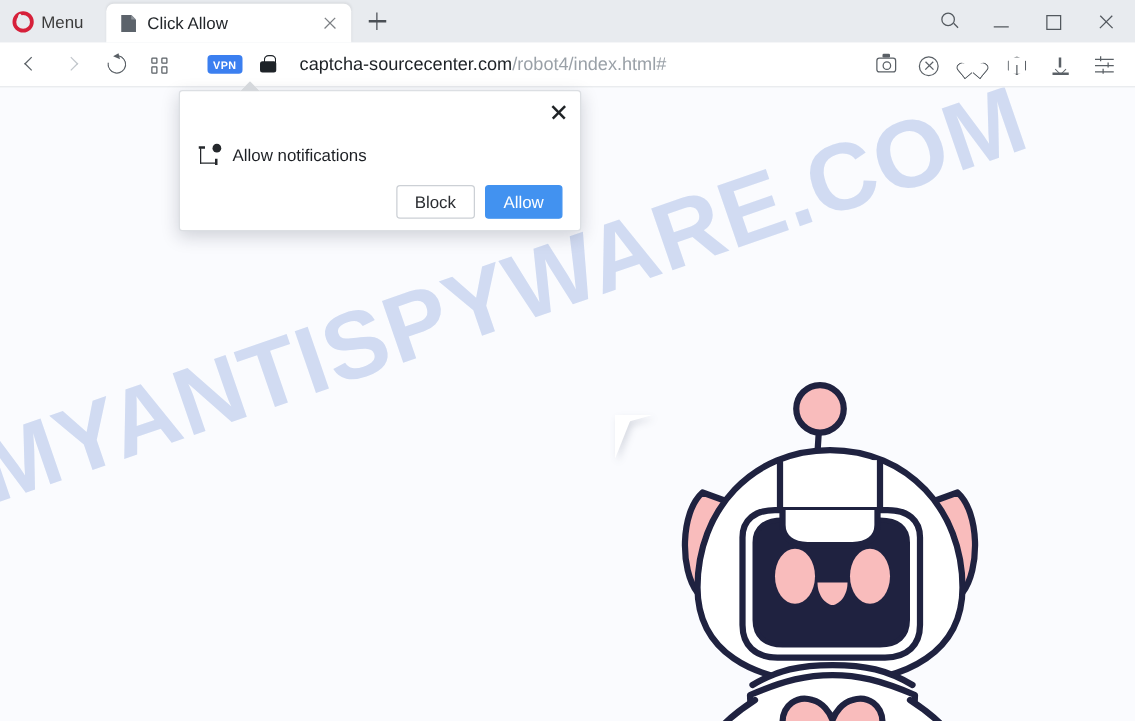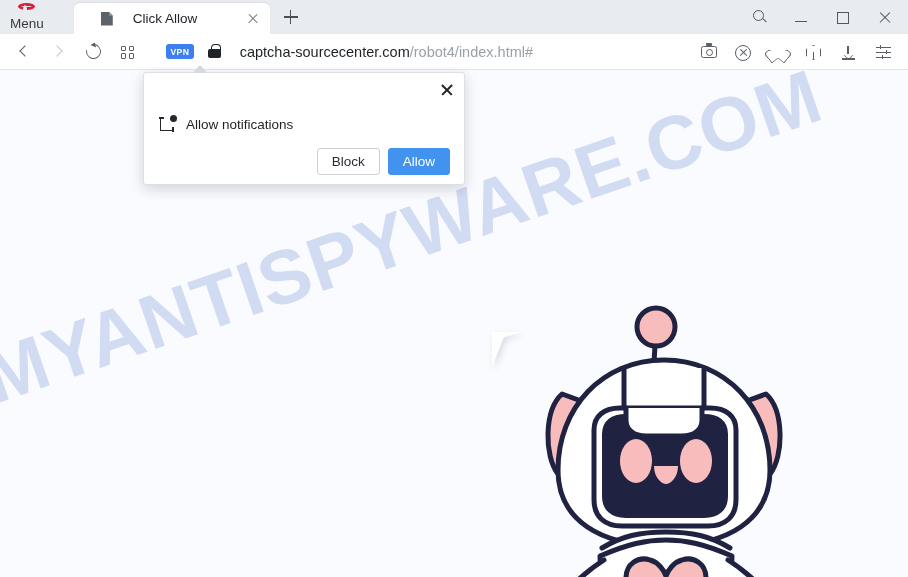--- a/index.html
+++ b/index.html
@@ -26,21 +26,20 @@
     align-items: flex-end;
     padding-left: 6px;
   }
   .menu-btn {
     display: flex; align-items: center; gap: 6px;
     height: 28px;
     padding: 0 8px 0 4px;
     margin-bottom: 3px;
     border-radius: 4px;
     cursor: default;
-    flex-direction: column;
   }
   .opera-logo {
     width: 17px; height: 17px;
     border-radius: 50%;
     border: 3.4px solid #d6203a;
     background: transparent;
     position: relative;
   }
   .opera-logo::after {
     content:"";
@@ -52,26 +51,25 @@
   }
   .menu-label {
     font-size: 13.5px;
     color: #3b3b3b;
   }
 
   .tab {
     position: relative;
     display: flex; align-items: center;
     width: 196px; height: 31px;
-    margin-left: 22px;
+    margin-left: 10px;
     background: #ffffff;
     border-radius: 6px 6px 0 0;
-    padding: 0 8px 0 27px;
+    padding: 0 8px 0 12px;
     box-shadow: 0 -1px 2px rgba(0,0,0,0.06);
-    gap: 11px;
   }
   .tab-favicon {
     width: 12px; height: 14px;
     position: relative;
     flex: 0 0 auto;
     margin-right: 9px;
   }
   .tab-favicon::before {
     content:"";
     position:absolute; inset:0;

